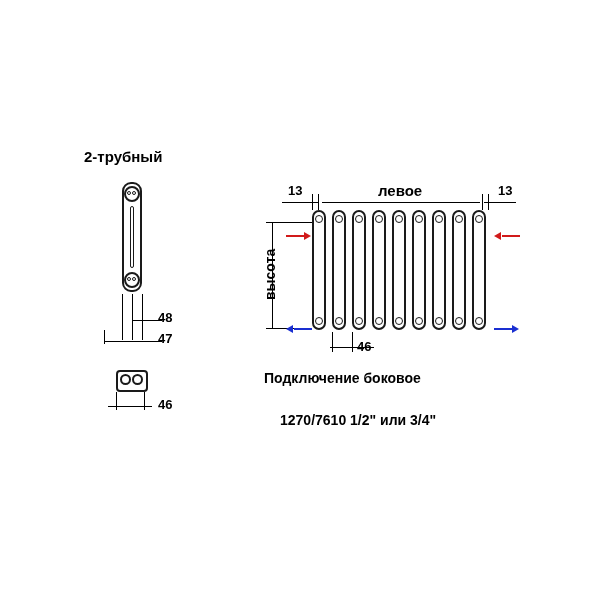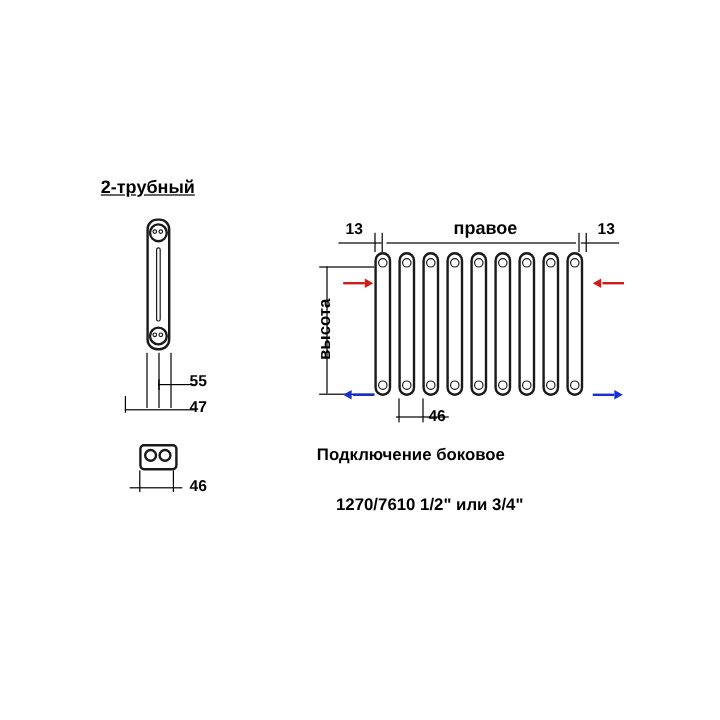--- a/index.html
+++ b/index.html
@@ -18,21 +18,20 @@
   }
   .lbl {
     position: absolute;
     font-weight: bold;
     white-space: nowrap;
   }
   .title-left {
     left: 84px;
     top: 148px;
     font-size: 15px;
-    text-decoration: underline;
   }
   .dim {
     position: absolute;
     font-size: 13px;
     font-weight: bold;
     white-space: nowrap;
   }
   .line {
     position: absolute;
     background: #000000;
@@ -211,39 +210,39 @@
     <div class="cap bot"></div>
   </div>
 
   <div class="line v1" style="left:122px; top:294px; height:46px;"></div>
   <div class="line v1" style="left:132px; top:294px; height:46px;"></div>
   <div class="line v1" style="left:142px; top:294px; height:46px;"></div>
   <div class="line v1" style="left:104px; top:330px; height:14px;"></div>
 
   <div class="line h1" style="left:132px; top:320px; width:30px;"></div>
   <div class="tick" style="left:132px; top:316px; width:1px; height:9px;"></div>
-  <div class="dim" style="left:158px; top:310px;">55</div>
+  <div class="dim" style="left:158px; top:310px;">48</div>
 
   <div class="line h1" style="left:104px; top:341px; width:58px;"></div>
   <div class="dim" style="left:158px; top:331px;">47</div>
 
   <div class="ltop">
     <div class="shell"></div>
     <div class="circ a"></div>
     <div class="circ b"></div>
   </div>
 
   <div class="line v1" style="left:116px; top:392px; height:18px;"></div>
   <div class="line v1" style="left:144px; top:392px; height:18px;"></div>
   <div class="line h1" style="left:108px; top:406px; width:44px;"></div>
   <div class="dim" style="left:158px; top:397px;">46</div>
 
   <div class="dim" style="left:288px; top:183px;">13</div>
   <div class="dim" style="left:498px; top:183px;">13</div>
-  <div class="lbl" style="left:378px; top:182px; font-size:15px;">правое</div>
+  <div class="lbl" style="left:378px; top:182px; font-size:15px;">левое</div>
 
   <div class="line h1" style="left:282px; top:202px; width:36px;"></div>
   <div class="line h1" style="left:322px; top:202px; width:158px;"></div>
   <div class="line h1" style="left:484px; top:202px; width:32px;"></div>
   <div class="line v1" style="left:312px; top:194px; height:16px;"></div>
   <div class="line v1" style="left:318px; top:194px; height:16px;"></div>
   <div class="line v1" style="left:482px; top:194px; height:16px;"></div>
   <div class="line v1" style="left:488px; top:194px; height:16px;"></div>
 
   <div class="line v1" style="left:272px; top:222px; height:106px;"></div>

